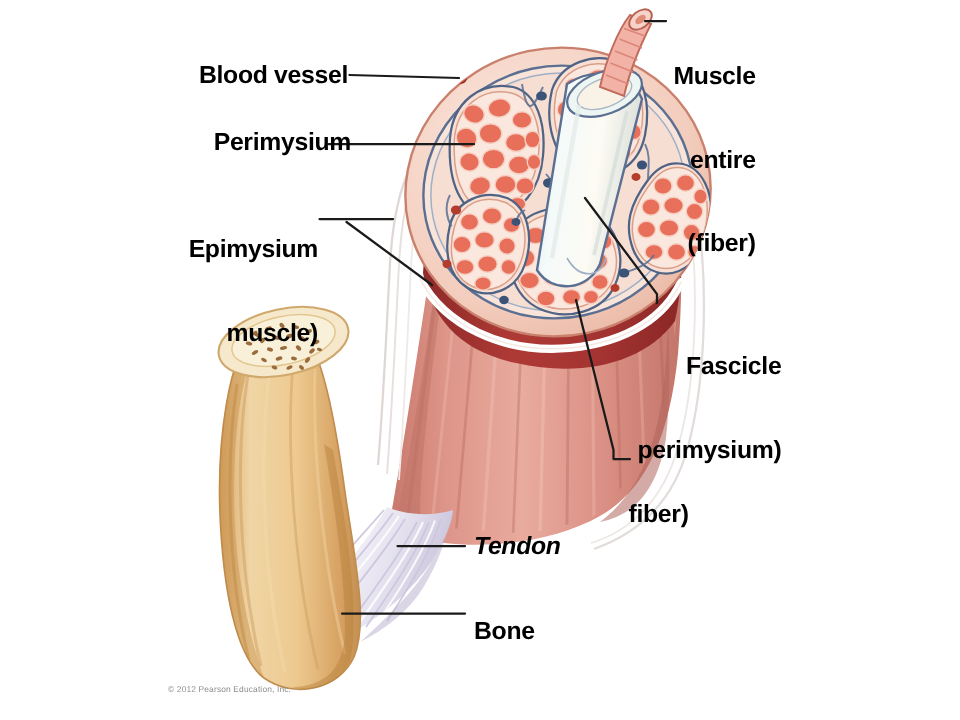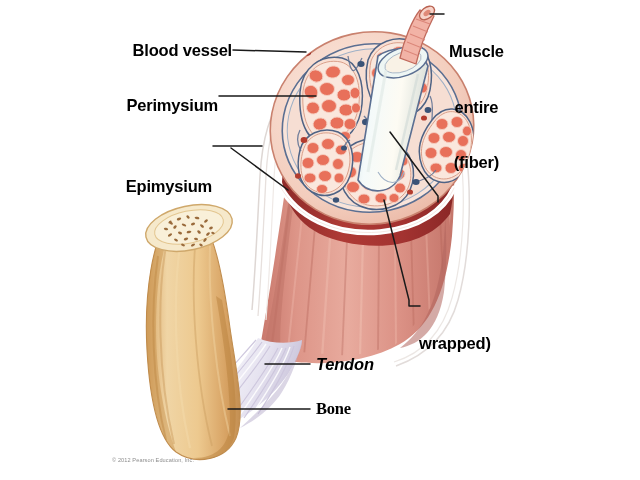--- a/index.html
+++ b/index.html
@@ -8,21 +8,21 @@
     width:640px;height:480px;overflow:hidden;position:relative;
     font-family:"Liberation Sans","DejaVu Sans",sans-serif;
   }
   #stage{position:absolute;left:0;top:0;width:640px;height:480px;background:#fff;}
   #art{position:absolute;left:0;top:0;width:640px;height:480px;}
   .lbl{
     position:absolute;font-weight:bold;color:#000;
     font-size:16.5px;line-height:18.5px;letter-spacing:-0.2px;
     white-space:pre;
   }
-  .lbl.r{text-align:center;}
+  .lbl.r{text-align:right;}
   .lbl.l{text-align:right;}
   #copy{
     position:absolute;left:112px;top:457px;
     font-size:5.6px;color:#8d8d8d;font-weight:normal;letter-spacing:0.1px;
     font-family:"Liberation Sans","DejaVu Sans",sans-serif;
   }
 </style>
 </head>
 <body>
 
@@ -374,38 +374,41 @@
       <line x1="430" y1="14" x2="444" y2="14"></line>
       <path d="M438,202 L438,196 L390,132"></path>
       <path d="M409,306 L420,306 M409,306 L409,300 L384,200"></path>
       <line x1="265" y1="364" x2="310" y2="364"></line>
       <line x1="228" y1="409" x2="310" y2="409"></line>
     </g>
   </svg>
 
   <div class="lbl l" style="left:10px;top:41px;width:222px;">Blood vessel</div>
 
-  <div class="lbl l" style="left:10px;top:86px;width:208px;margin-top:10px;">Perimysium</div>
-
-  <div class="lbl l" style="left:10px;top:140px;width:202px;">
+  <div class="lbl l" style="left:26px;top:86px;width:208px;">Perimysium</div>
+
+  <div class="lbl l" style="left:10px;top:120px;width:202px;">
     <div>Epimysium</div>
+    <div>muscle)</div>
   </div>
 
   <div class="lbl r" style="left:449px;top:5px;">
     <div>Muscle</div>
     <div>entire</div>
     <div>(fiber)</div>
   </div>
 
   <div class="lbl r" style="left:425px;top:198px;">
+    <div>Fascicle</div>
+    <div>perimysium)</div>
   </div>
 
   <div class="lbl r" style="left:419px;top:297px;">
-    <div>wrapped)</div>
+    <div>fiber)</div>
   </div>
 
   <div class="lbl r" style="left:316px;top:355px;font-style:italic;">Tendon</div>
 
-  <div class="lbl r" style="left:316px;top:400px;font-family:Liberation Serif, serif;">Bone</div>
+  <div class="lbl r" style="left:316px;top:412px;">Bone</div>
 
   <div id="copy">© 2012 Pearson Education, Inc.</div>
 
 </div>
 
 </body></html>

